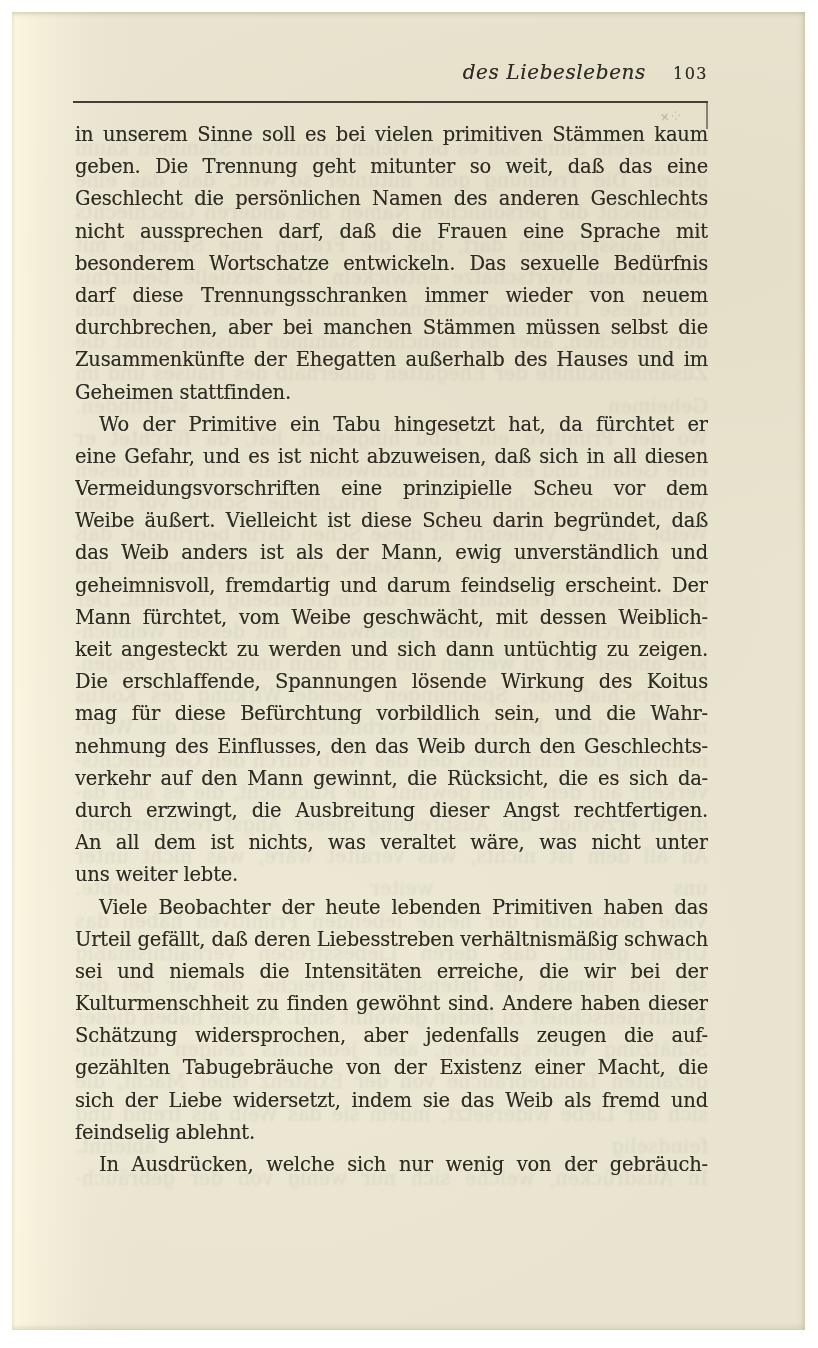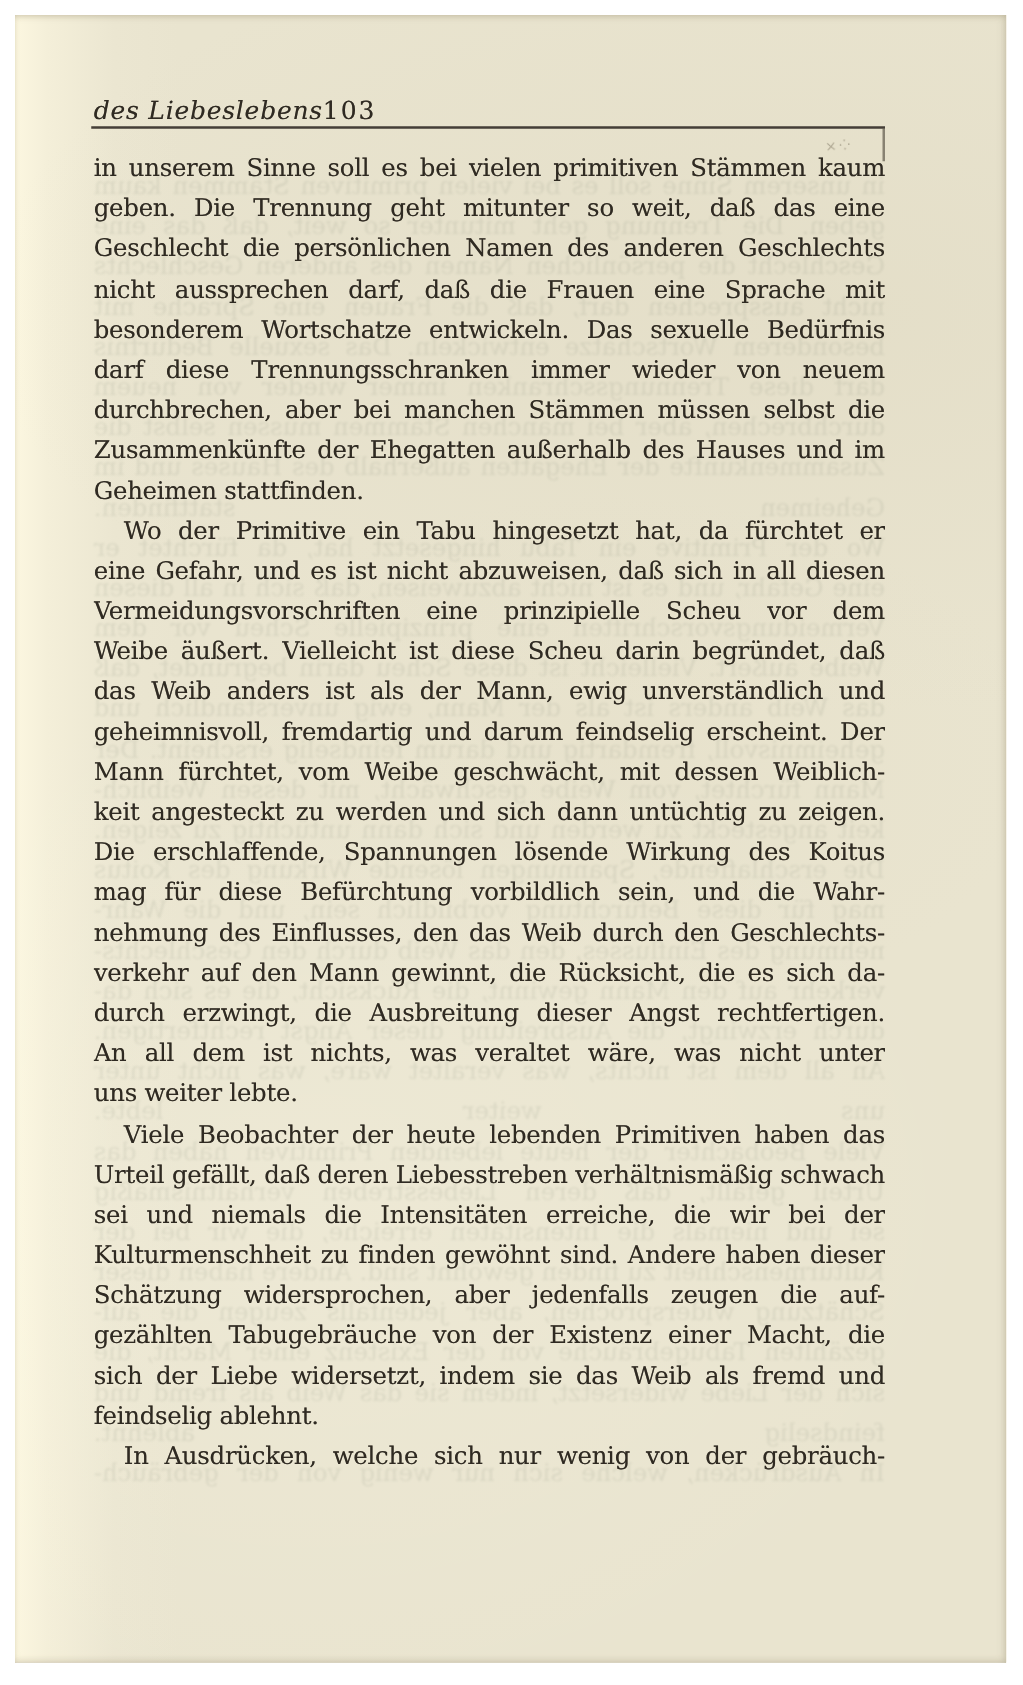--- a/index.html
+++ b/index.html
@@ -26,35 +26,36 @@
       var(--paper);
     box-shadow:
       inset 0 3px 5px -2px rgba(150,140,110,.35),
       inset -3px 0 7px -2px rgba(150,140,112,.30),
       inset 0 -3px 6px -2px rgba(150,140,110,.25);
   }
 
   
   .header-row{
     position:absolute;
-    left:63px;top:64px;width:633px;
-    display:flex;justify-content:flex-start;align-items:baseline;
+    left:63px;top:48px;width:633px;
+    display:flex;justify-content:flex-end;align-items:baseline;
     color:var(--ink);
   }
   .running-title{
     font-style:italic;
     font-size:20px;
     letter-spacing:.6px;
     text-shadow:0 0 .5px rgba(47,42,34,.55);
   }
   .page-number{
-    font-size:20px;
+    font-size:16px;
     letter-spacing:1.5px;
     font-variant-numeric:oldstyle-nums;
     text-shadow:0 0 .5px rgba(47,42,34,.55);
+    margin-left:27px;
   }
   .header-rule{
     position:absolute;
     left:61px;top:89px;
     width:635px;height:2px;
     background:#36302a;
     opacity:.92;
   }
   .artifact-vline{
     position:absolute;

